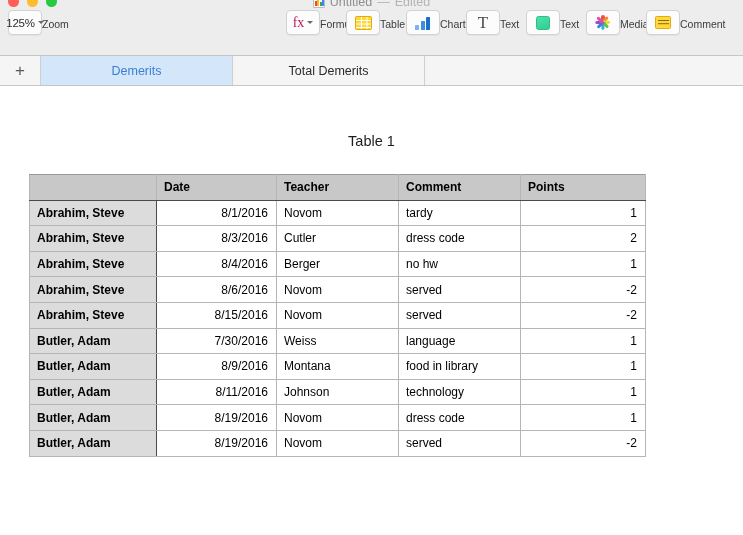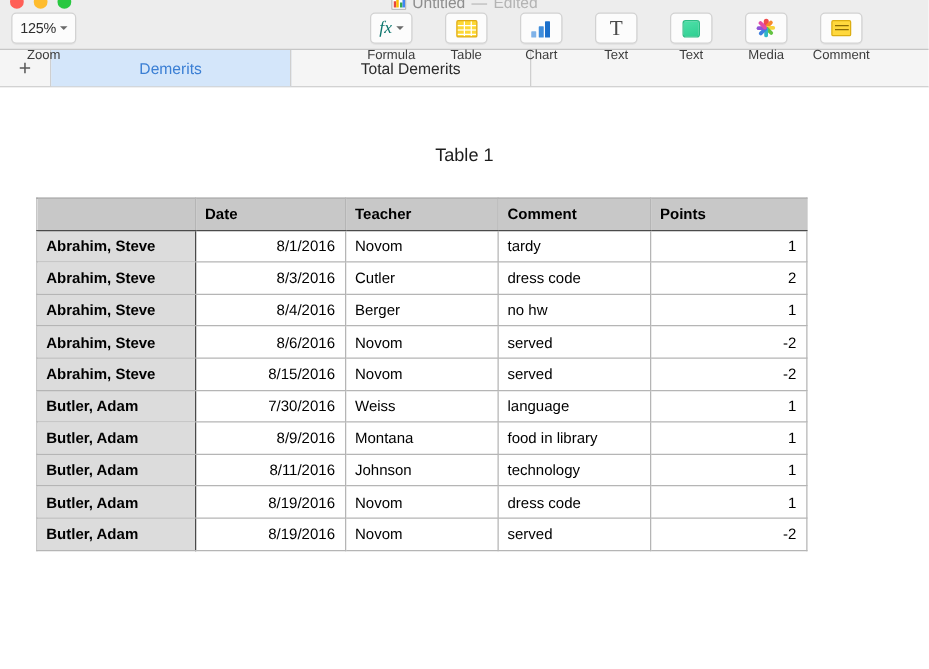--- a/index.html
+++ b/index.html
@@ -17,21 +17,21 @@
   .window {
     position: relative;
     width: 743px;
     height: 535px;
     background: #ffffff;
   }
 
   
   .toolbar {
     position: relative;
-    height: 40px;
+    height: 56px;
     background: #ededed;
     border-bottom: 1px solid #c6c6c6;
   }
 
   
   .traffic {
     position: absolute;
     top: -4px;
     left: 8px;
     display: flex;
@@ -92,21 +92,21 @@
   .tb-right {
     position: absolute;
     top: 10px;
     left: 286px;
     display: flex;
     gap: 6px;
   }
 
   .tb-item {
     display: flex;
-    flex-direction: column;
+    flex-direction: row;
     align-items: center;
     width: 54px;
   }
   .tb-btn {
     height: 25px;
     min-width: 34px;
     background: #fcfcfc;
     border: 1px solid #d2d2d2;
     border-radius: 4px;
     box-shadow: 0 1px 0 rgba(0,0,0,0.04);
@@ -153,23 +153,22 @@
     background: #4a4a4a;
   }
 
   .zoom-text {
     font-size: 11.5px;
     color: #2e2e2e;
     letter-spacing: -0.2px;
   }
   .fx-text {
     font-size: 14px;
-    font-style: italic;
     font-family: "Liberation Serif", serif;
-    color: #0f766e;
+    color: #be185d;
   }
 
   
   .icon-table {
     width: 17px; height: 14px;
     background: #fdd835;
     border: 1px solid #e0ab15;
     border-radius: 1.5px;
     position: relative;
     overflow: hidden;

